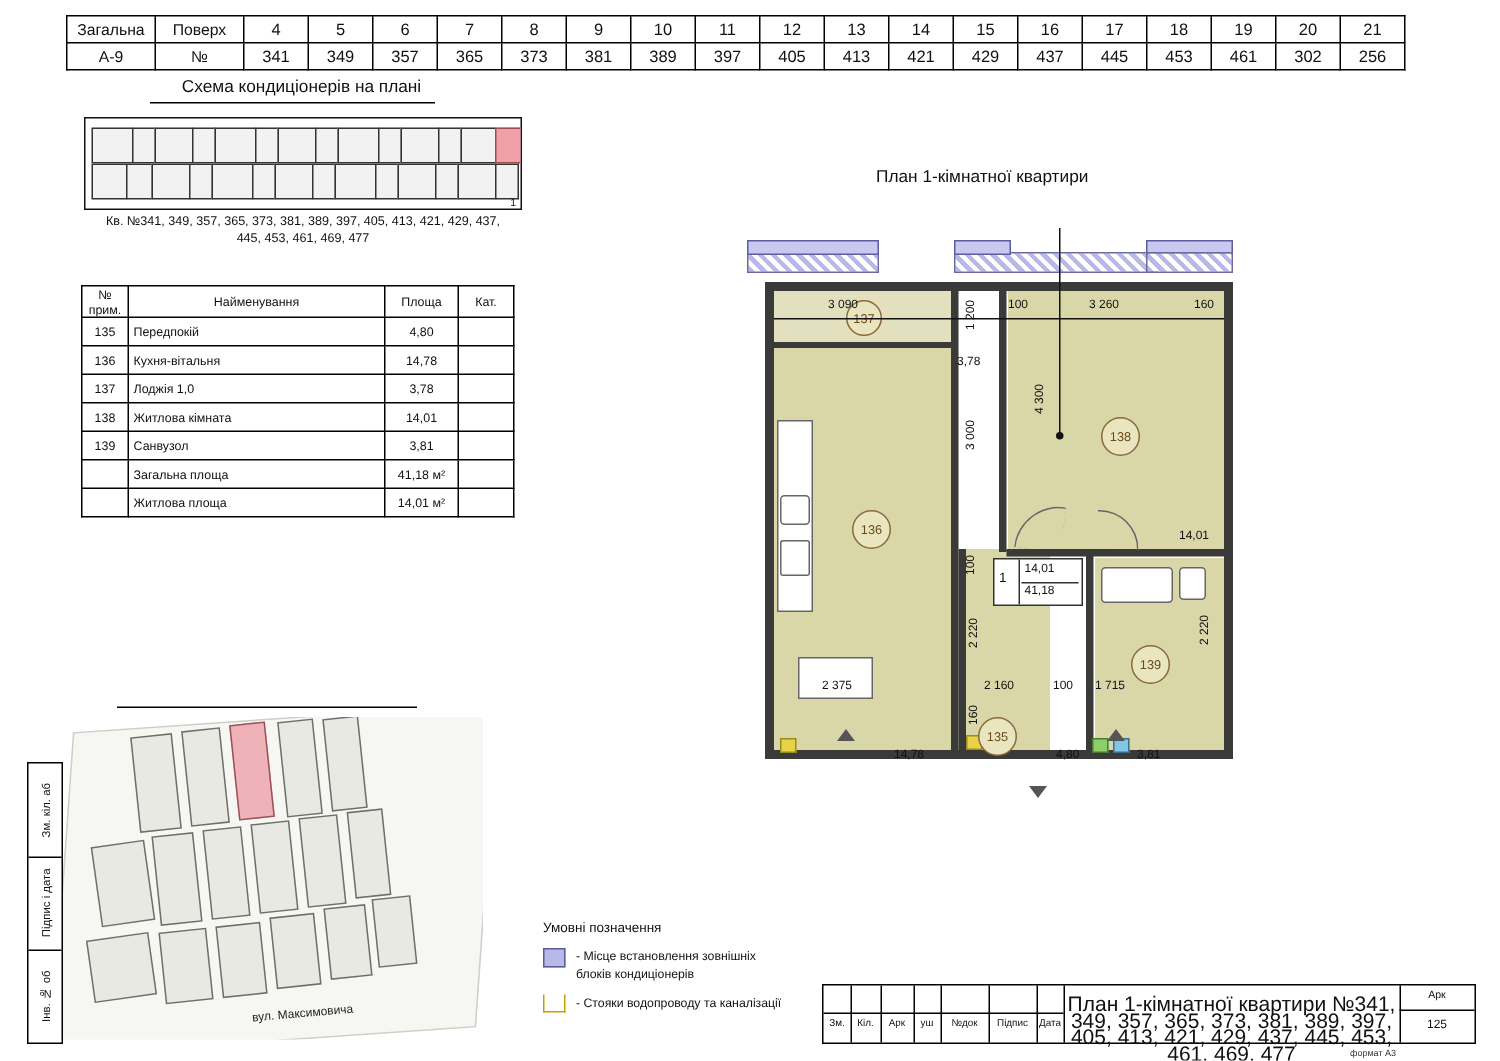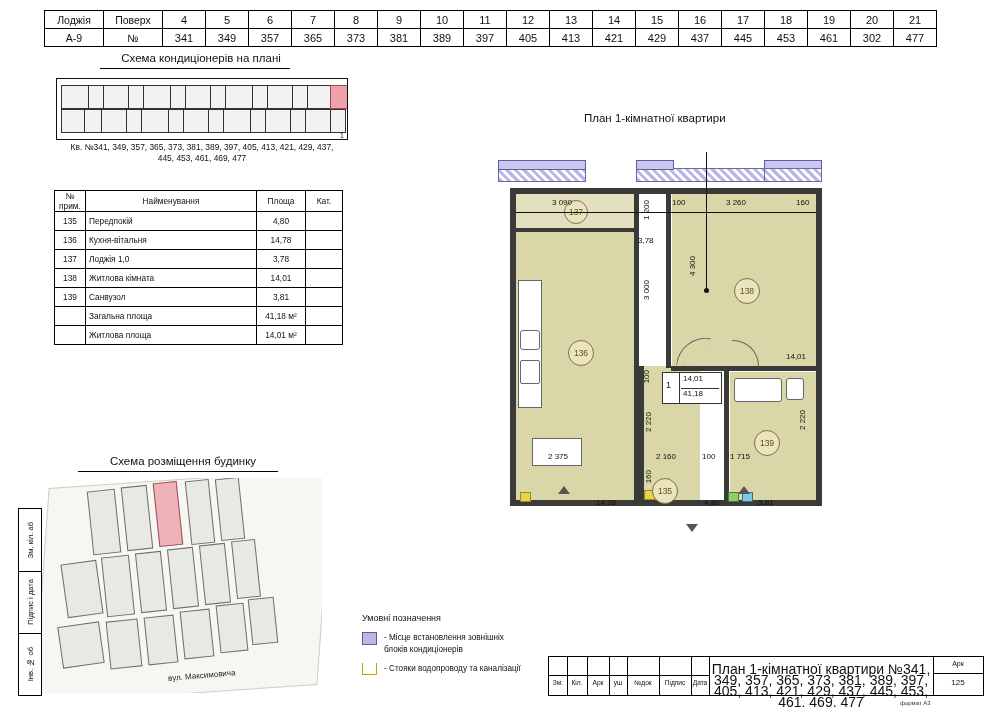--- a/index.html
+++ b/index.html
@@ -89,21 +89,21 @@
   .dot{position:absolute;width:5px;height:5px;border-radius:50%;background:#111;}
 </style>
 </head>
 <body>
 
 <div class="sheet">
 
   <table id="floor-table">
     <tbody>
         <tr>
-      <td class="hcell">Лоджія</td>
+      <td class="hcell">Загальна</td>
       <td class="hcell">Поверх</td>
       <td class="num">4</td>
       <td class="num">5</td>
       <td class="num">6</td>
       <td class="num">7</td>
       <td class="num">8</td>
       <td class="num">9</td>
       <td class="num">10</td>
       <td class="num">11</td>
       <td class="num">12</td>
@@ -130,21 +130,21 @@
       <td class="num">397</td>
       <td class="num">405</td>
       <td class="num">413</td>
       <td class="num">421</td>
       <td class="num">429</td>
       <td class="num">437</td>
       <td class="num">445</td>
       <td class="num">453</td>
       <td class="num">461</td>
       <td class="num">302</td>
-      <td class="num">477</td>
+      <td class="num">256</td>
     </tr>
   </tbody>
     </table>
 
   <div id="scheme-title">Схема кондиціонерів на плані</div>
   <div id="scheme-underline"></div>
 
   <div id="scheme-box">
 
     <div class="blk" style="left:4px;top:6px;width:26px;height:22px;"></div>
@@ -230,21 +230,20 @@
     </tr>
     <tr>
       <td class="c"></td>
       <td>Житлова площа</td>
       <td class="c">14,01 м²</td>
       <td class="c"></td>
     </tr>
   </tbody>
     </table>
 
-  <div id="site-title">Схема розміщення будинку</div>
   <div id="site-underline"></div>
   <div id="site-box">
     <div id="site-plot"></div>
 
     <div class="bld" style="left:48px;top:12px;width:26px;height:62px;transform:rotate(-6deg);"></div>
     <div class="bld" style="left:82px;top:8px;width:24px;height:62px;transform:rotate(-6deg);"></div>
     <div class="bld red" style="left:114px;top:4px;width:22px;height:62px;transform:rotate(-6deg);"></div>
     <div class="bld" style="left:146px;top:2px;width:22px;height:62px;transform:rotate(-6deg);"></div>
     <div class="bld" style="left:176px;top:0px;width:22px;height:60px;transform:rotate(-6deg);"></div>
 

